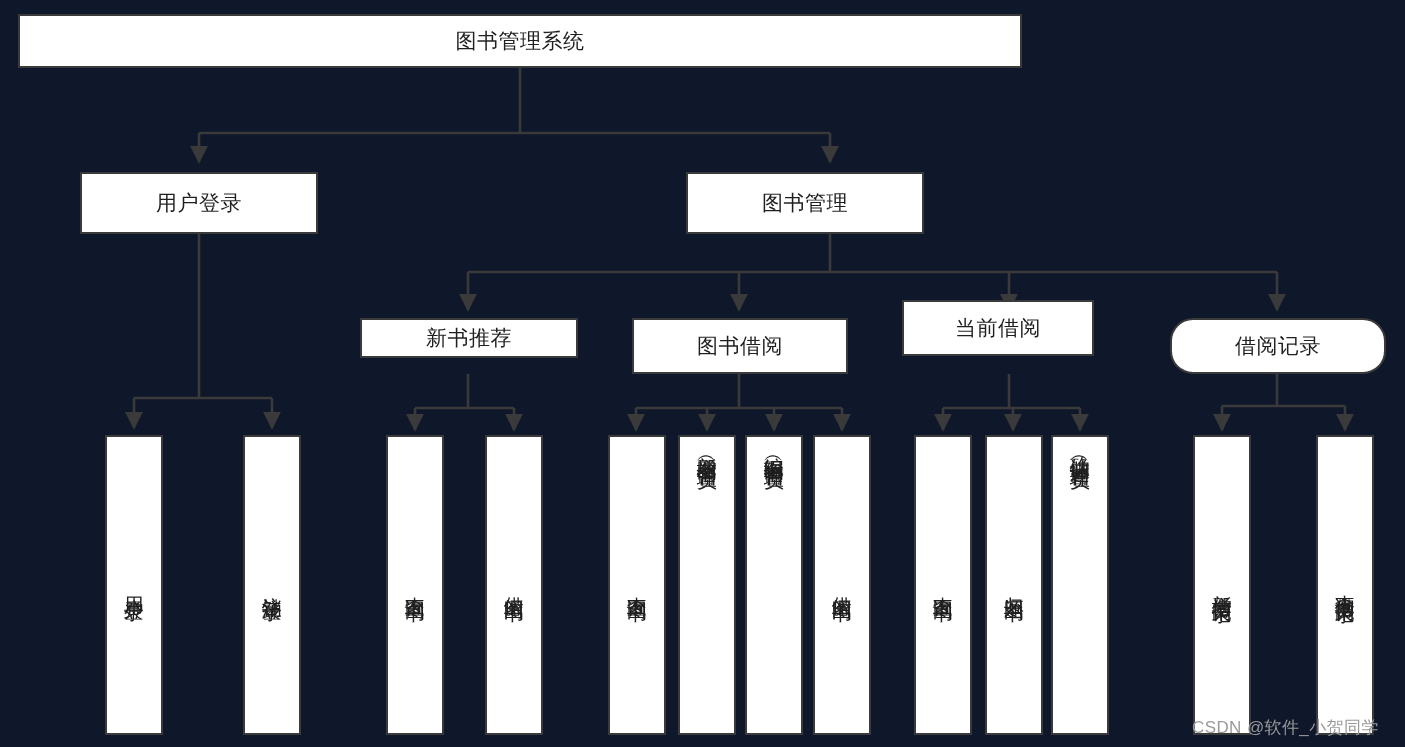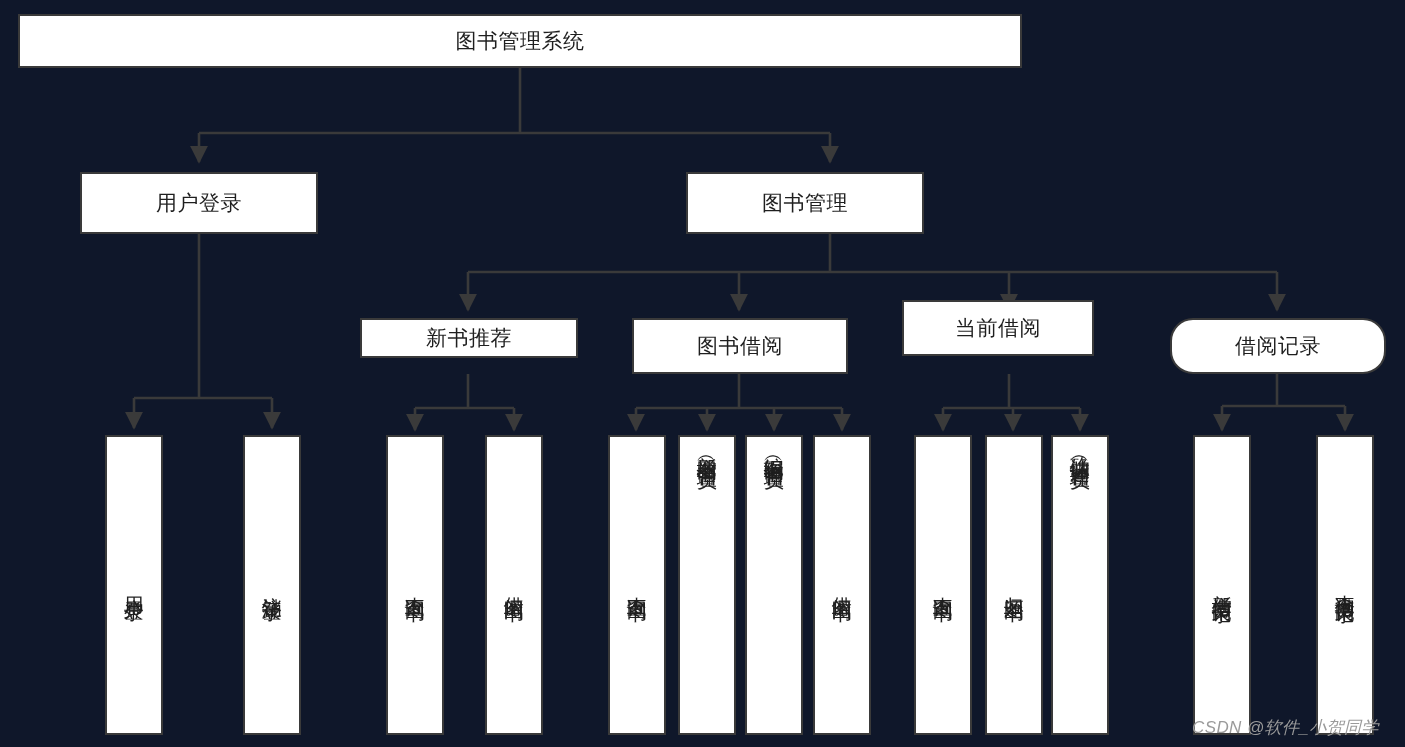--- a/index.html
+++ b/index.html
@@ -199,15 +199,15 @@
   </div>
 
   <div class="node vert center-v" style="left:1193px; top:435px; width:58px; height:300px;">
     <span class="label">新增借阅记录</span>
   </div>
 
   <div class="node vert center-v" style="left:1316px; top:435px; width:58px; height:300px;">
     <span class="label">查询借阅记录</span>
   </div>
 
-  <div class="watermark" style="left:1192px; top:716px;font-style:italic;">CSDN @软件_小贺同学</div>
+  <div class="watermark" style="left:1192px; top:716px;">CSDN @软件_小贺同学</div>
 
 </div>
 
 </body></html>

